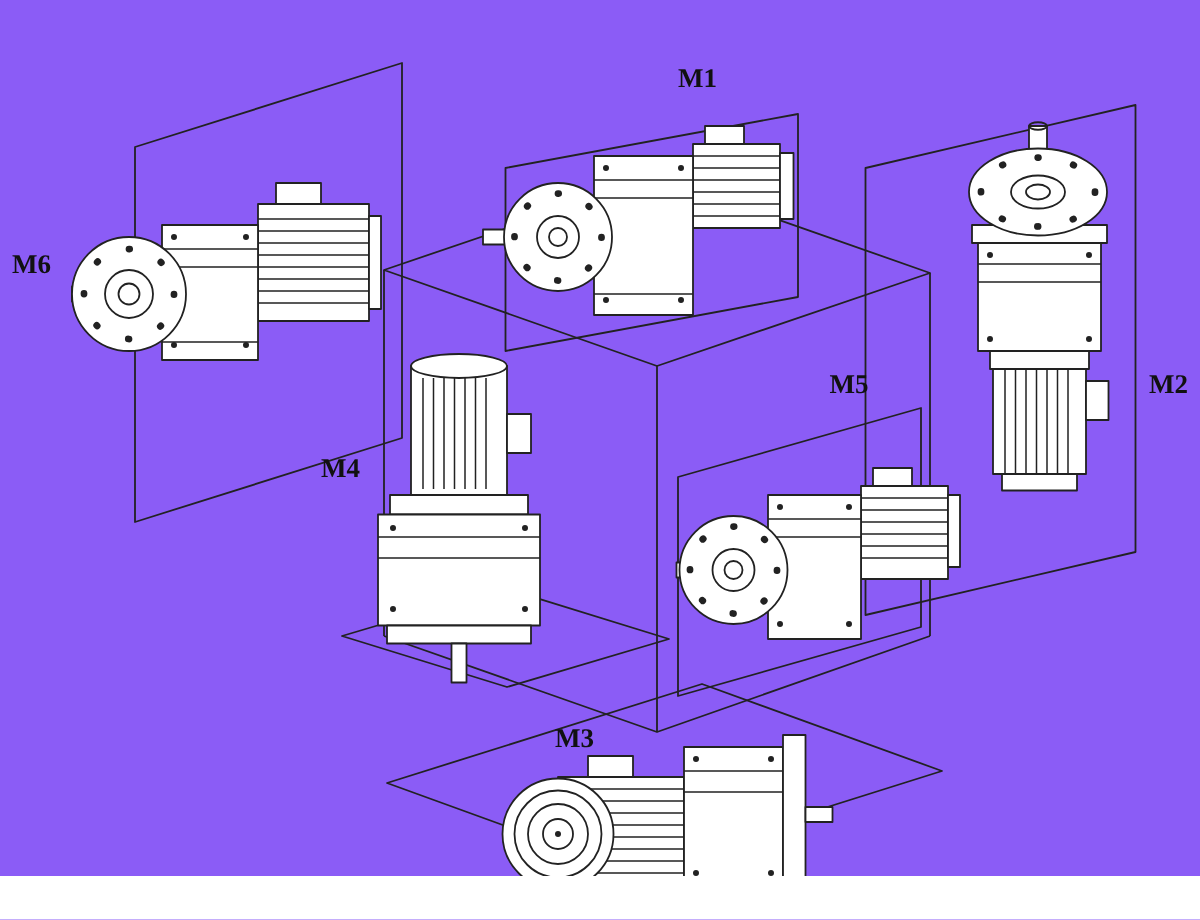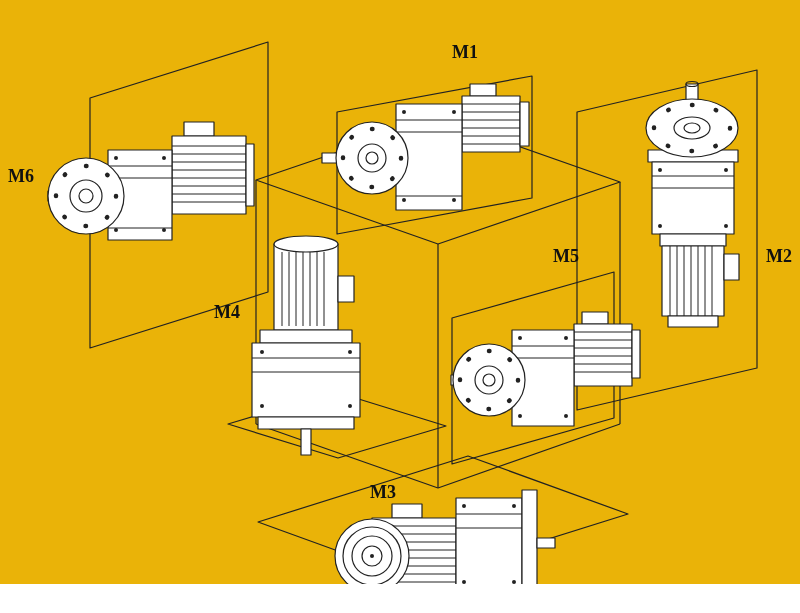--- a/index.html
+++ b/index.html
@@ -1,16 +1,16 @@
 <!DOCTYPE html>
 <html><head>
 <meta charset="utf-8">
 <style>
   html,body{margin:0;padding:0;background:#ffffff;}
-  .canvas{position:relative;width:800px;height:584px;background:#eab308;overflow:hidden;
+  .canvas{position:relative;width:800px;height:584px;background:#8b5cf6;overflow:hidden;
           font-family:"Liberation Serif", serif;text-align:right;}
   svg{display:block;}
   .ln   { fill:none; stroke:#222222; stroke-width:1.2; stroke-linejoin:round; }
   .fw   { fill:#ffffff; stroke:#222222; stroke-width:1.2; stroke-linejoin:round; }
   .fin  { fill:none; stroke:#222222; stroke-width:1; }
   .bolts{ fill:none; stroke:#222222; stroke-width:4.5; stroke-linecap:round;
           stroke-dasharray:0.02 0.98; }
   .dots { fill:none; stroke:#222222; stroke-width:4; stroke-linecap:round; }
   .lbl  { font:bold 18px "Liberation Serif", serif; fill:#111111; }
 </style>

